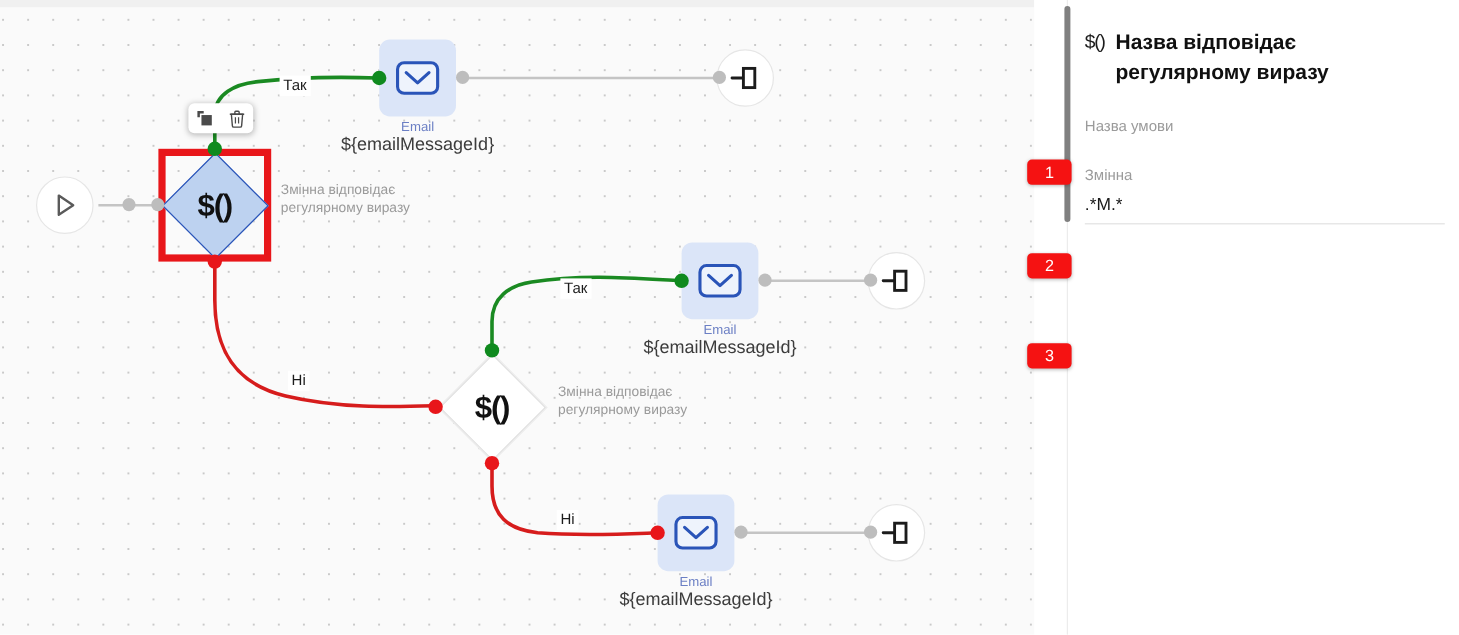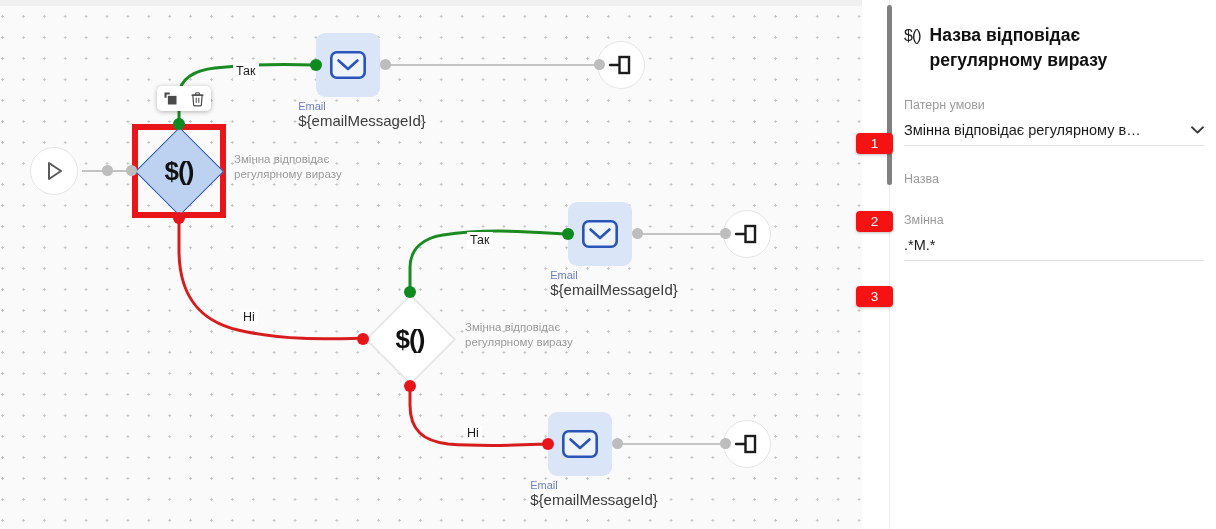--- a/index.html
+++ b/index.html
@@ -39,21 +39,21 @@
 
   
   .email-node { width: 64px; height: 64px; }
   .email-box {
     width: 64px; height: 64px; border-radius: 9px;
     background: #dbe5f8;
     display: flex; align-items: center; justify-content: center;
   }
   .node-caption {
     position: absolute; left: 50%; transform: translateX(-50%);
-    top: 66px; white-space: nowrap; text-align: left; margin-left: 14px;
+    top: 66px; white-space: nowrap; text-align: center;
   }
   .cap-type { font-size: 11px; color: #6b7fc4; line-height: 14px; }
   .cap-id   { font-size: 15px; color: #3c3c3c; line-height: 16px; }
 
   
   .cond-node { width: 94px; height: 94px; }
   .cond-sel-border {
     position: absolute; left: 0; top: 0; width: 94px; height: 94px;
     border: 6px solid #e8161a; background: transparent;
   }
@@ -317,31 +317,24 @@
     <div id="panel-scroll-thumb" style="left:25px;"></div>
 
     <div class="panel-inner">
 
       <div class="panel-title">
         <div class="panel-title-icon">$()</div>
         <div class="panel-title-text">Назва відповідає регулярному виразу</div>
       </div>
 
       <div class="field" style="margin-top:24px;">
-        <div class="field-label">Патерн умови</div>
-        <div class="field-value-row">
-          <div class="field-value" style="max-width:252px;">Змінна відповідає регулярному в…</div>
-          <svg width="13" height="8" viewBox="0 0 13 8">
-            <path d="M1 1.3 L6.5 6.6 L12 1.3" fill="none" stroke="#3a3a3a" stroke-width="1.9" stroke-linecap="round" stroke-linejoin="round"></path>
-          </svg>
-        </div>
+        <div class="field-label">Назва умови</div>
       </div>
 
       <div class="field" style="margin-top:25px;">
-        <div class="field-label">Назва</div>
       </div>
 
       <div class="field" style="margin-top:25px;">
         <div class="field-label">Змінна</div>
         <div class="field-value-row">
           <div class="field-value">.*M.*</div>
         </div>
       </div>
 
     </div>

